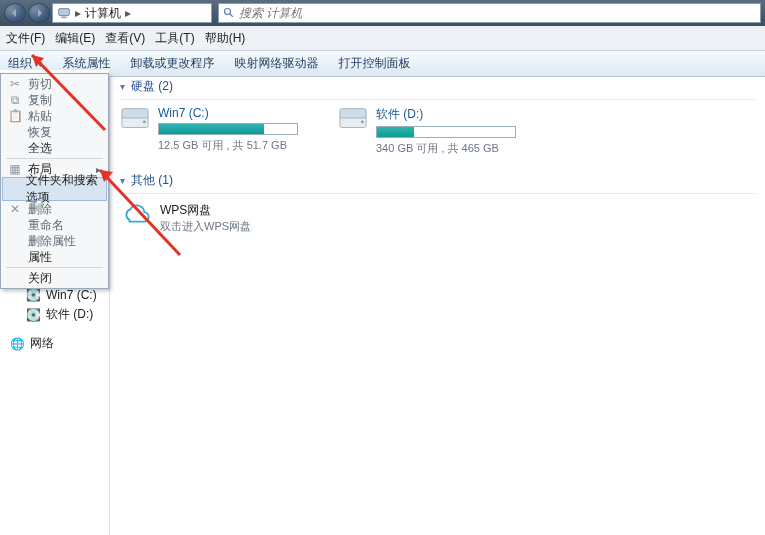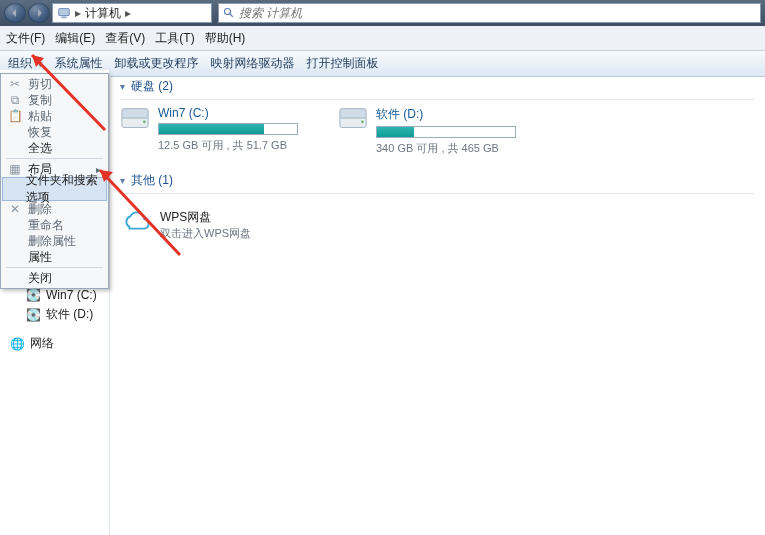--- a/index.html
+++ b/index.html
@@ -37,21 +37,21 @@
   height: 25px; background:#eef2f6; border-bottom:1px solid #c9d4de;
   display:flex; align-items:center; gap:10px; padding:0 6px; color:#222;
 }
 .menubar span{cursor:default}
 
 
 .toolbar {
   height: 26px;
   background: linear-gradient(#f6fafe,#dde8f3);
   border-bottom:1px solid #b7c7d8;
-  display:flex; align-items:center; gap:12px; padding:0 8px; color:#1e3a5a;
+  display:flex; align-items:center; gap:20px; padding:0 8px; color:#1e3a5a;
   position:relative;
 }
 .toolbar .tb-item{display:flex;align-items:center;gap:4px}
 .org-drop{font-size:9px;color:#1e3a5a;margin-left:2px}
 
 
 .org-menu{
   position:absolute; left:0; top:22px; width:109px;
   background:#f6f7f8; border:1px solid #9aa9b9; box-shadow:2px 2px 4px rgba(0,0,0,.25);
   padding:2px 1px;
@@ -82,21 +82,21 @@
 .drives{display:flex;gap:40px;margin-bottom:14px;flex-wrap:wrap}
 .drive{display:flex;gap:8px;align-items:flex-start}
 .drive-icon{width:30px;height:26px}
 .drive-icon svg{width:100%;height:100%}
 .drive-info{display:flex;flex-direction:column;gap:3px}
 .drive-name{color:#155a99}
 .bar{width:140px;height:12px;border:1px solid #9baebf;background:#fff;position:relative}
 .bar-fill{position:absolute;left:0;top:0;bottom:0;background:linear-gradient(#2fb5b0,#0f9b94)}
 .drive-stats{color:#6c7682;font-size:11px}
 
-.cloud{display:flex;gap:10px;align-items:flex-start;margin-top:15px}
+.cloud{display:flex;gap:10px;align-items:flex-start;margin-top:8px}
 .cloud-icon{width:30px;height:26px}
 .cloud-icon svg{width:100%;height:100%}
 .cloud-name{color:#222}
 .cloud-sub{color:#6c7682;font-size:11px}
 
 
 .annot{position:absolute;left:0;top:0;width:765px;height:535px;pointer-events:none;z-index:200}
 .annot line{stroke:#e33226;stroke-width:3}
 .annot polygon{fill:#e33226}
 </style>

